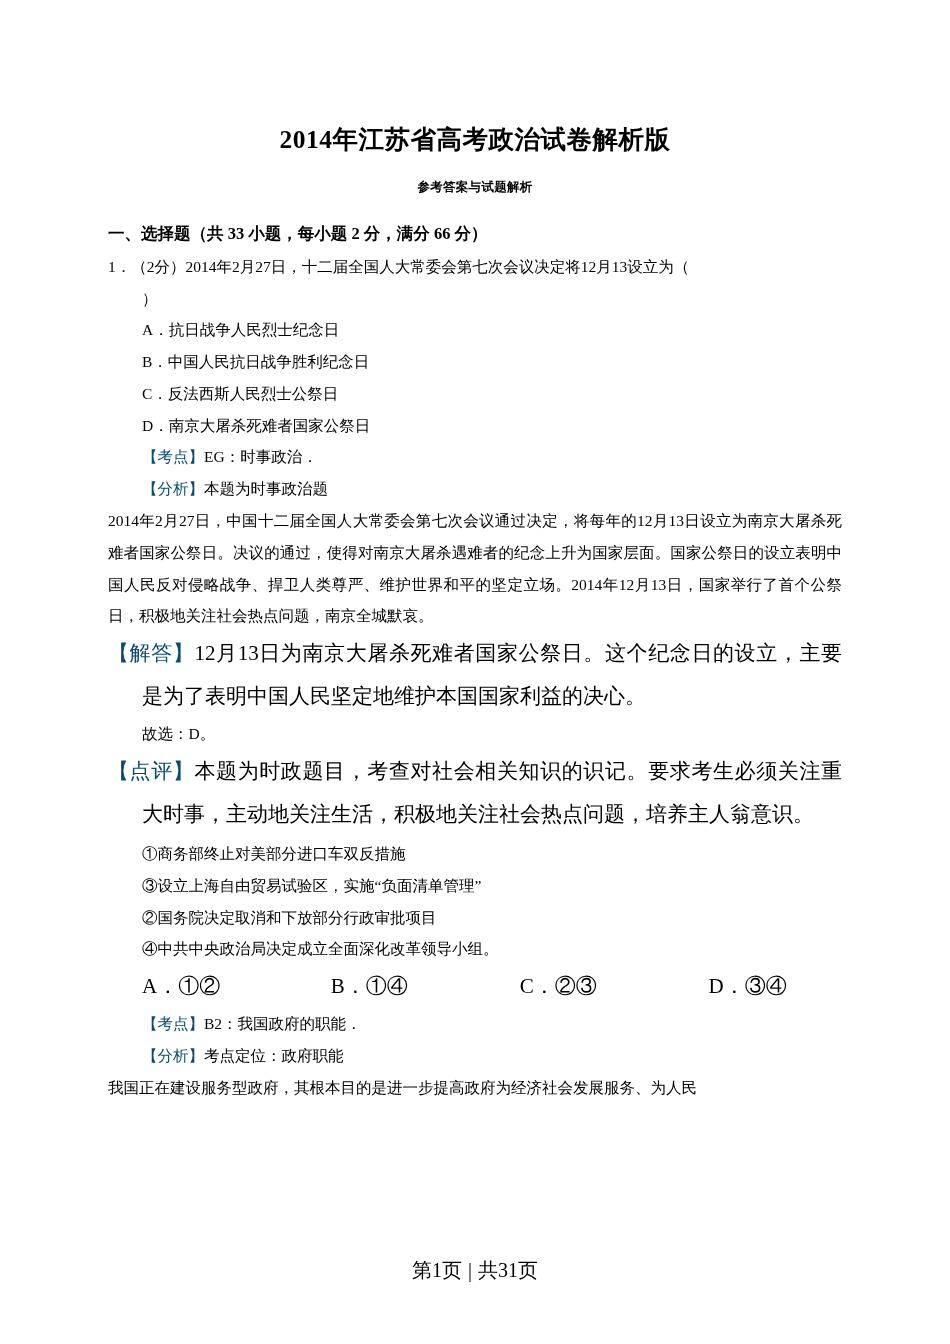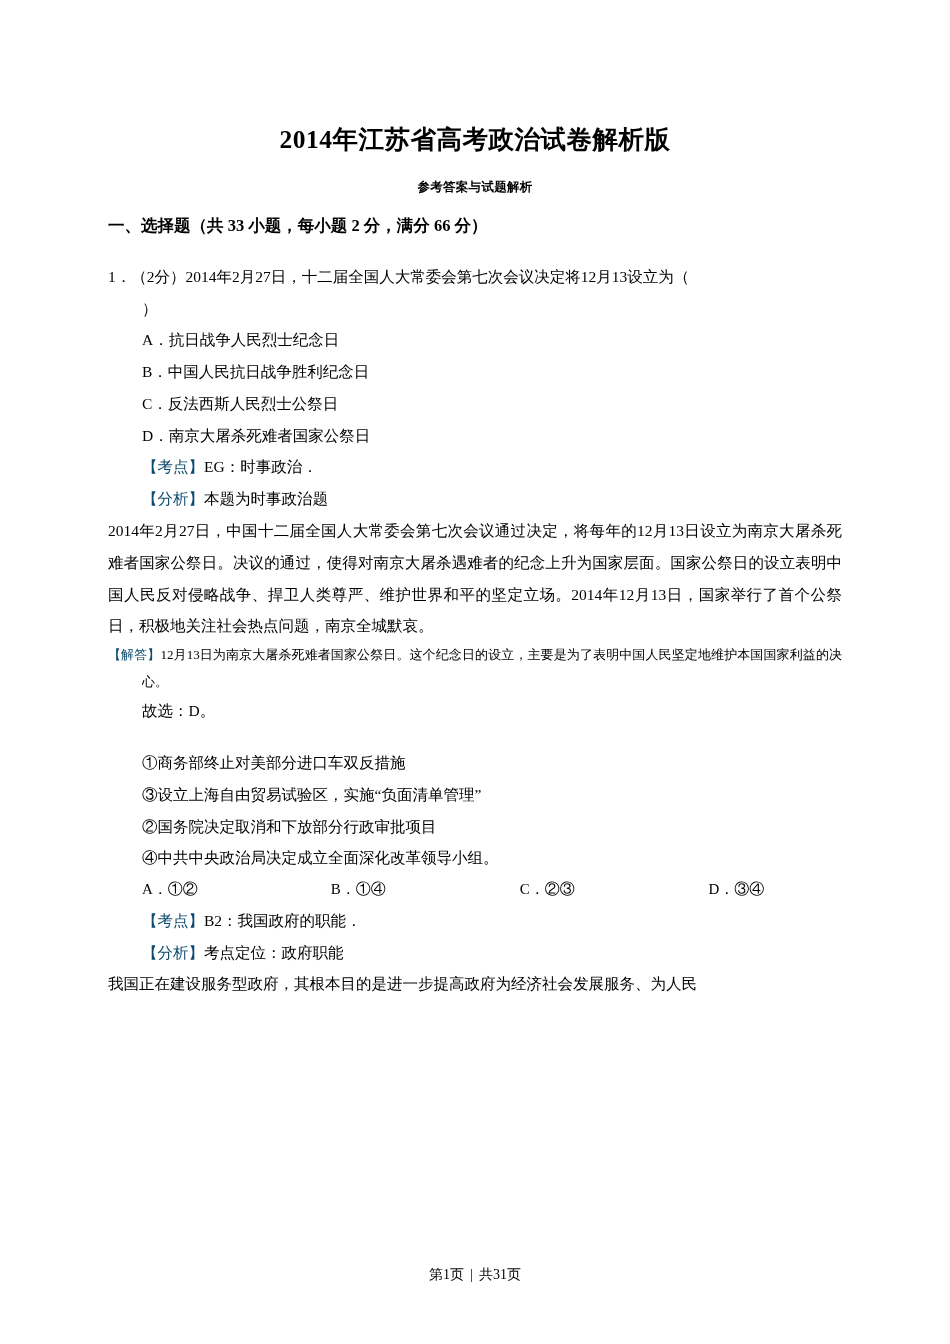--- a/index.html
+++ b/index.html
@@ -34,25 +34,25 @@
   .subtitle {
     text-align: center;
     font-size: 12.5px;
     font-weight: bold;
     margin-top: 22px;
     letter-spacing: 0.3px;
   }
   .section-head {
     font-size: 16.5px;
     font-weight: bold;
-    margin-top: 16px;
+    margin-top: 24px;
     line-height: 1.75;
   }
   .q-block {
-    margin-top: 20px;
+    margin-top: 2px;
   }
   .q-line {
     font-size: 15.5px;
     line-height: 2.05;
     text-indent: 0;
   }
   .q-first {
     font-size: 15.5px;
     line-height: 2.05;
   }
@@ -67,45 +67,45 @@
   }
   .tag {
     color: #0c4a6e;
   }
   .para {
     font-size: 15.5px;
     line-height: 2.05;
     text-align: justify;
   }
   .para-hang {
-    font-size: 13px;
+    font-size: 21px;
     line-height: 2.05;
     text-align: justify;
   }
   .opts-row {
-    font-size: 15px;
+    font-size: 21px;
     line-height: 2.05;
     padding-left: 34px;
     display: flex;
     gap: 47px;
   }
   .opts-row > span {
     display: inline-block;
   }
   .opt-a { width: 170px; }
   .opt-b { width: 170px; }
   .opt-c { width: 170px; }
   .opt-d { width: 160px; }
   .footer {
     position: absolute;
     left: 0;
     right: 0;
     bottom: 60px;
     text-align: center;
-    font-size: 14px;
+    font-size: 20px;
   }
   .footer .bar {
     display: inline-block;
     padding: 0 2px;
   }
   .footer .sep {
     display: inline-block;
     padding: 0 4px;
   }
 </style>
@@ -140,20 +140,23 @@
     </div>
 
     <div class="para">2014年2月27日，中国十二届全国人大常委会第七次会议通过决定，将每年的12月13日设立为南京大屠杀死难者国家公祭日。决议的通过，使得对南京大屠杀遇难者的纪念上升为国家层面。国家公祭日的设立表明中国人民反对侵略战争、捍卫人类尊严、维护世界和平的坚定立场。2014年12月13日，国家举行了首个公祭日，积极地关注社会热点问题，南京全城默哀。</div>
 
     <div class="para-hang indent-opt" style="padding-left:34px; text-indent:-34px;">
       <span class="tag">【解答】</span><span>12月13日为南京大屠杀死难者国家公祭日。这个纪念日的设立，主要是为了表明中国人民坚定地维护本国国家利益的决心。</span>
     </div>
 
     <div class="q-line indent-opt">故选：D。</div>
 
+    <div class="para-hang" style="padding-left:34px; text-indent:-34px;">
+      <span class="tag">【点评】</span><span>本题为时政题目，考查对社会相关知识的识记。要求考生必须关注重大时事，主动地关注生活，积极地关注社会热点问题，培养主人翁意识。</span>
+    </div>
   </div>
 
   <div class="q-block">
 
     <div class="q-line indent-opt">①商务部终止对美部分进口车双反措施</div>
     <div class="q-line indent-opt">③设立上海自由贸易试验区，实施“负面清单管理”</div>
     <div class="q-line indent-opt">②国务院决定取消和下放部分行政审批项目</div>
     <div class="q-line indent-opt">④中共中央政治局决定成立全面深化改革领导小组。</div>
 
     <div class="opts-row">

